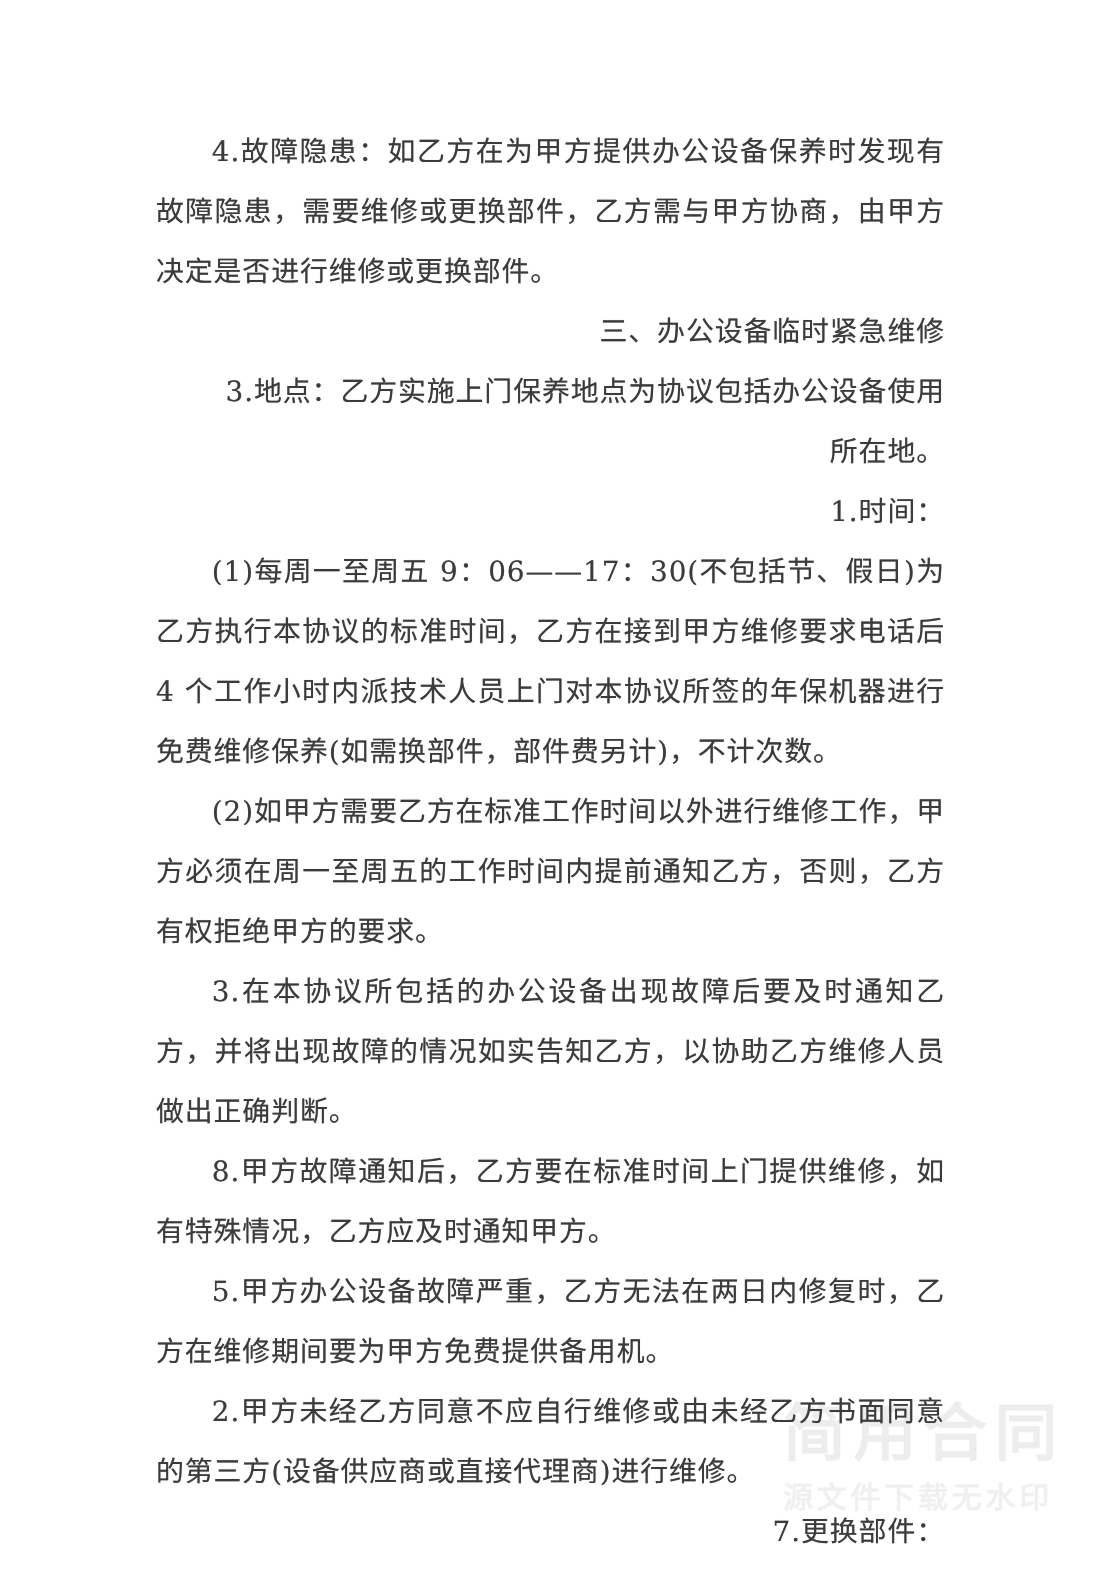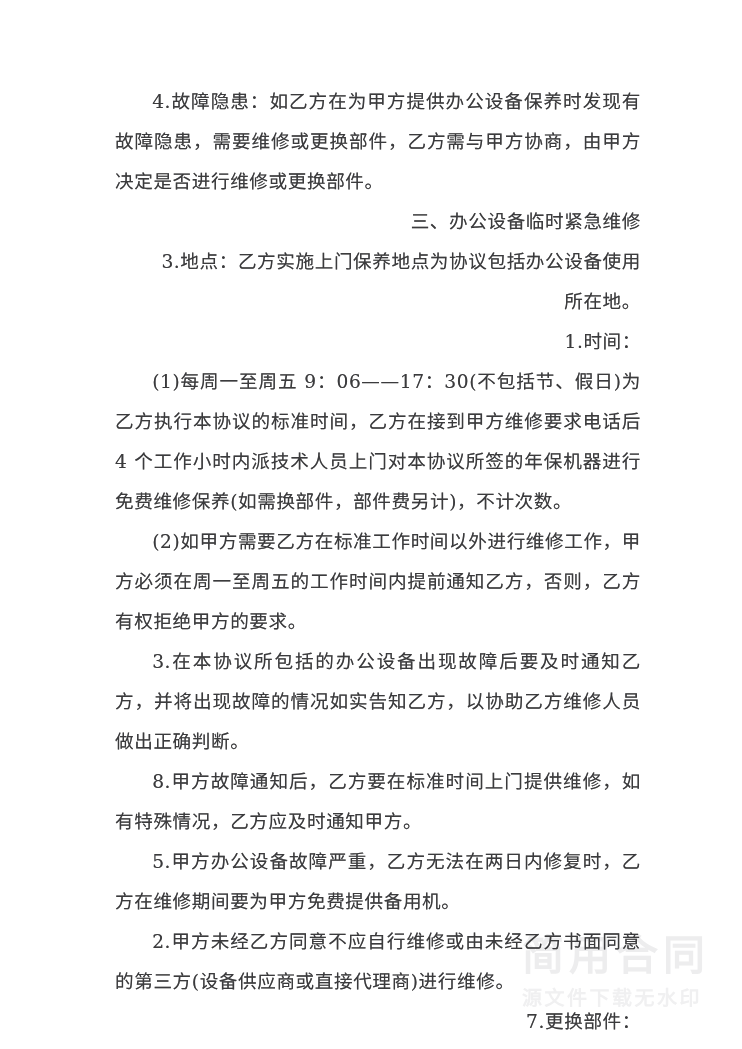--- a/index.html
+++ b/index.html
@@ -14,21 +14,21 @@
     width: 742px;
     height: 1049px;
     background: #ffffff;
     overflow: hidden;
     font-family: "DejaVu Serif", "Liberation Serif", serif;
   }
 
   
   #doc-body {
     position: absolute;
-    left: 115px;
+    left: 104px;
     top: 82px;
     width: 526px;
     z-index: 2;
   }
 
   .para {
     margin: 0;
     font-size: 18.6px;
     line-height: 40px;
     color: #3b3b3d;

